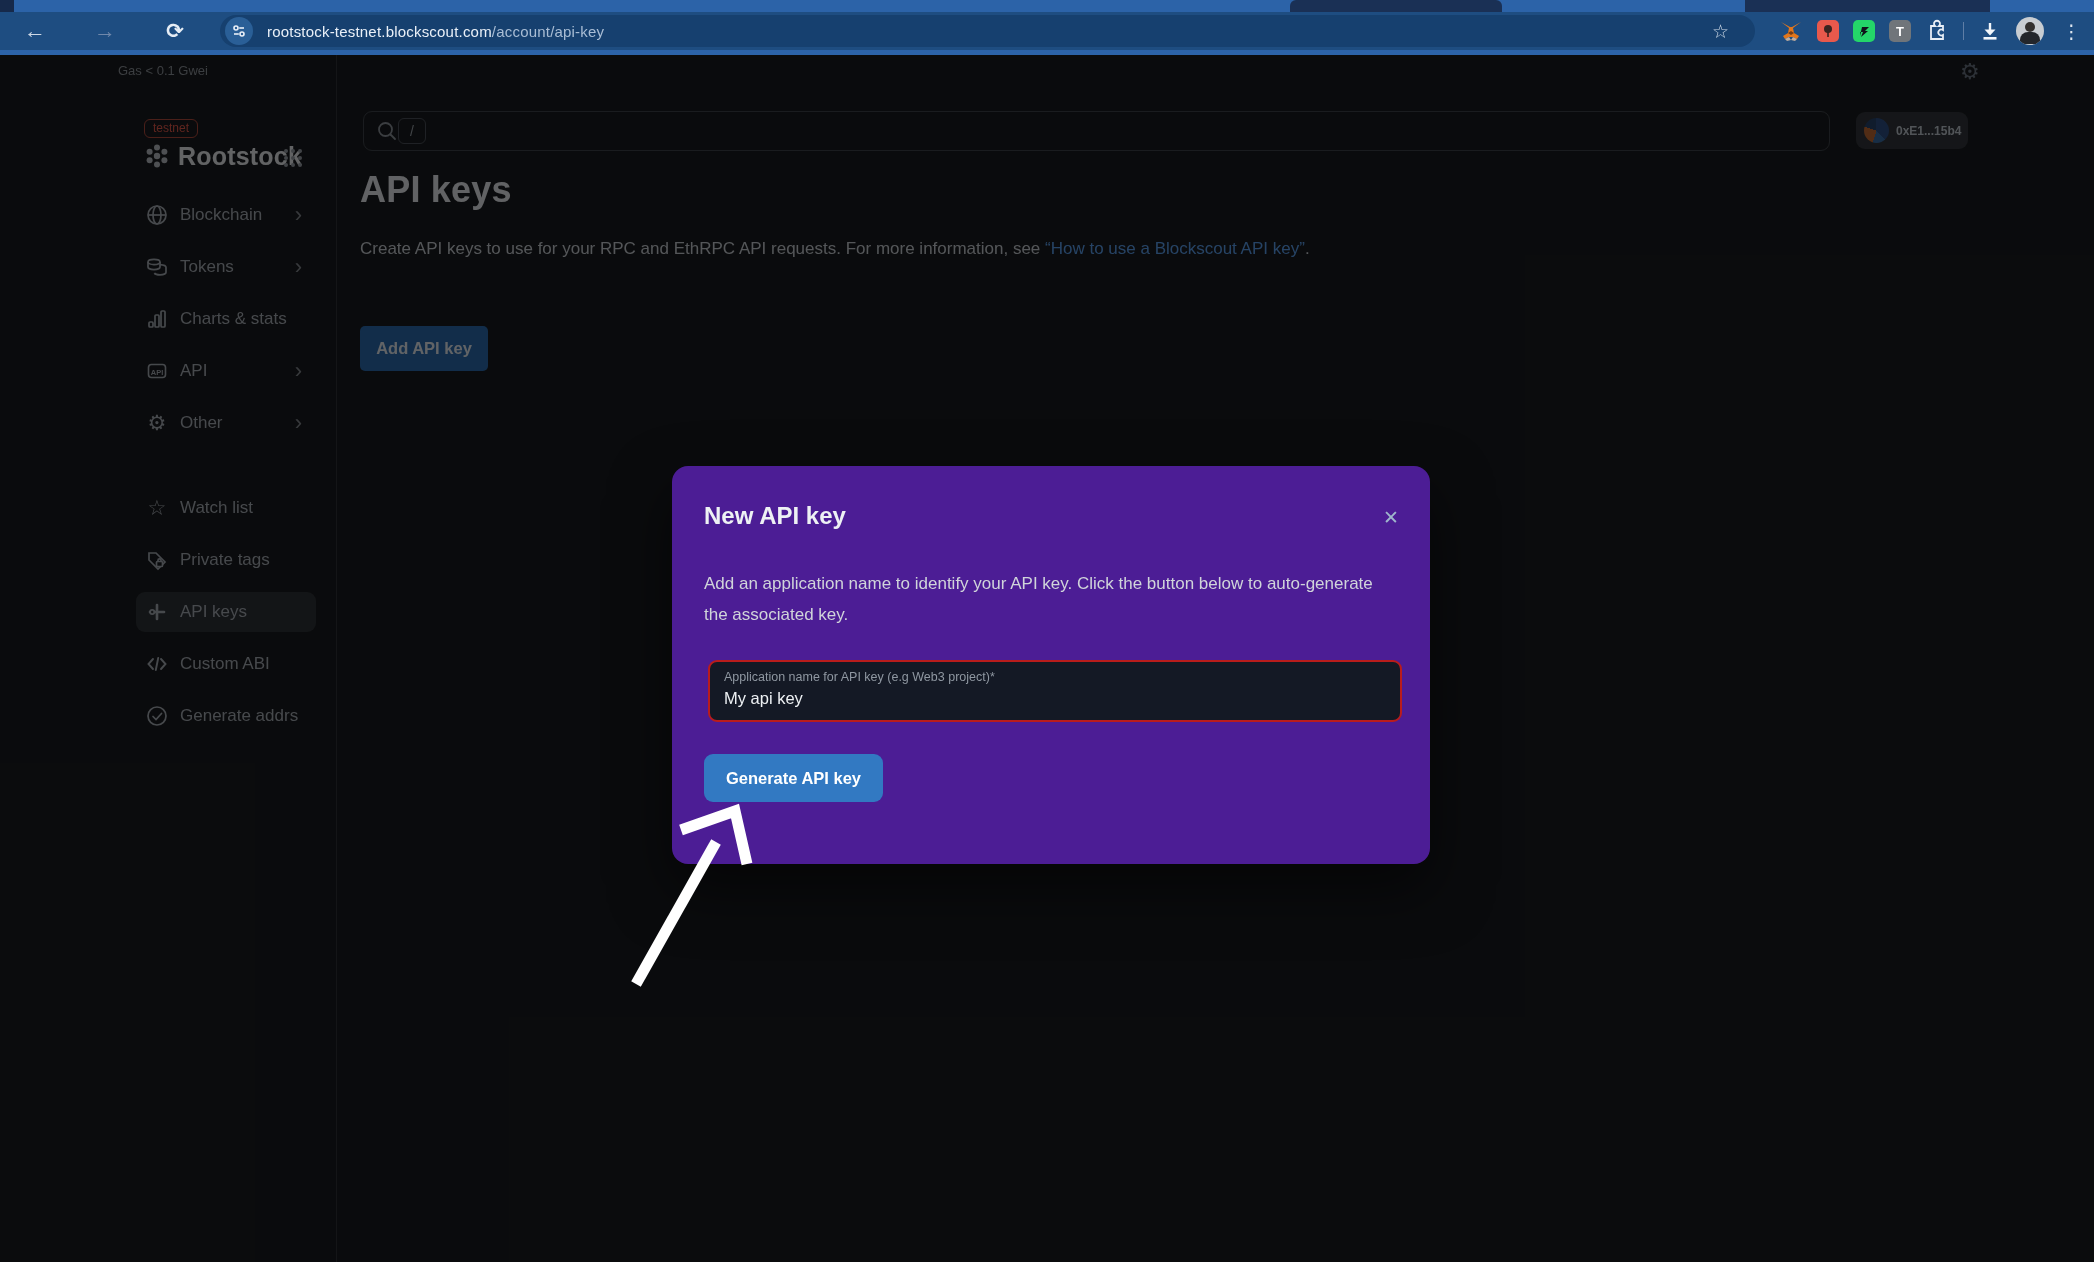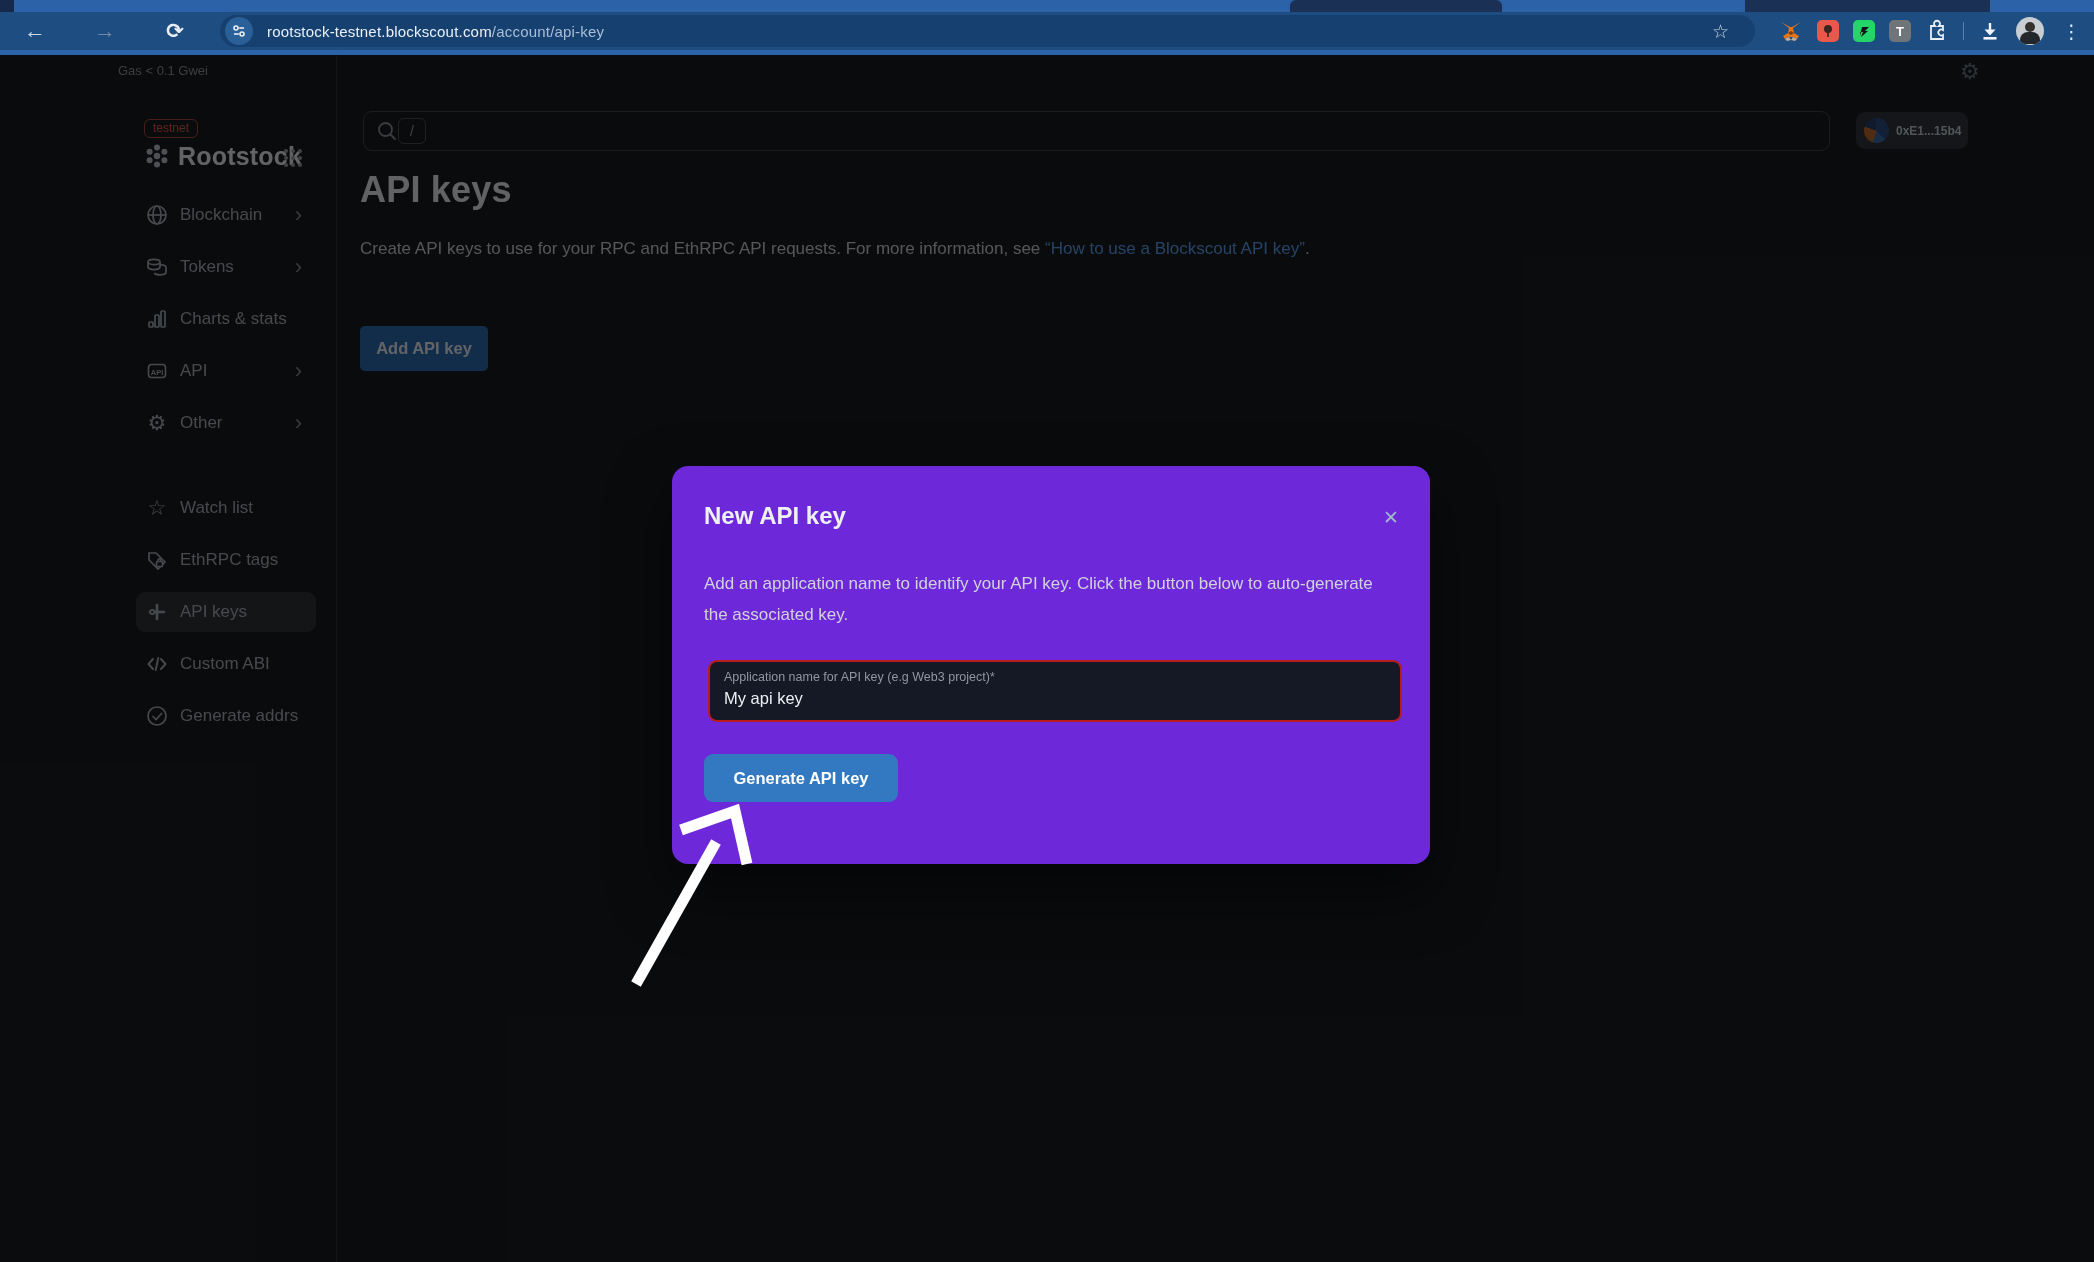--- a/index.html
+++ b/index.html
@@ -65,30 +65,30 @@
 
   .page-title { position:absolute; left:360px; top:114px; font-size:36px; font-weight:700; color:#e7eaee; letter-spacing:.2px; }
   .page-desc { position:absolute; left:360px; top:184px; font-size:17px; color:#c8cdd3; }
   .page-desc .desclink { color:#5ba0f0; }
   .add-btn { position:absolute; left:360px; top:271px; width:128px; height:45px; background:#2b6cb0; border:none; border-radius:5px;
     color:#e8edf2; font-size:16.5px; font-weight:700; font-family:inherit; }
 
   .overlay { position:absolute; left:0; top:55px; width:2094px; height:1207px; background:rgba(0,0,0,.58); z-index:5; }
 
   
-  .modal { position:absolute; left:672px; top:466px; width:758px; height:398px; background:#6d28d9; border-radius:16px;
+  .modal { position:absolute; left:672px; top:466px; width:758px; height:398px; background:#4c1d95; border-radius:16px;
     box-shadow:0 25px 60px rgba(0,0,0,.55); z-index:10; }
   .modal-title { position:absolute; left:32px; top:36px; font-size:24px; font-weight:600; color:#eef1f4; }
   .modal-close { position:absolute; right:26px; top:38px; width:26px; height:26px; font-size:19px; color:#9fb6cc; display:flex; align-items:center; justify-content:center; }
   .modal-body { position:absolute; left:32px; top:102px; width:694px; font-size:17px; line-height:31px; color:#d0d4da; }
   .field { position:absolute; left:36px; top:194px; width:694px; height:62px; border:2px solid #b91c1c; border-radius:9px; background:#141925; }
   .field-label { position:absolute; left:14px; top:8px; font-size:12.5px; color:#8f97a1; }
   .field-input { position:absolute; left:14px; top:27px; width:660px; background:transparent; border:none; outline:none;
     font-size:16.5px; font-weight:500; color:#edf0f3; font-family:inherit; }
-  .gen-btn { position:absolute; left:32px; top:288px; width:194px; height:48px; background:#3279c2; border:none; border-radius:9px;
+  .gen-btn { position:absolute; left:32px; top:288px; width:179px; height:48px; background:#3279c2; border:none; border-radius:9px;
     color:#ffffff; font-size:16.5px; font-weight:700; font-family:inherit; }
 
   .annot { position:absolute; left:0; top:0; width:2094px; height:1262px; z-index:20; pointer-events:none; }
 </style>
 </head>
 <body>
 
 <div class="tabstrip">
   <div class="edge"></div>
   <div class="tabtop1"></div>
@@ -238,21 +238,21 @@
         <span class="nav-label">Watch list</span>
       </div>
       <div class="nav-item">
         <span class="nav-ic">
           <svg width="24" height="24" viewBox="0 0 24 24" fill="none" stroke="currentColor" stroke-width="1.7">
             <path d="M4 5 h7 l9 9 -7 7 -9 -9 z"></path>
             <rect x="11.5" y="13.5" width="6" height="5" rx="1" fill="#1a1c1f" stroke="currentColor"></rect>
             <path d="M13 13.5 v-1.2 a1.5 1.5 0 0 1 3 0 v1.2"></path>
           </svg>
         </span>
-        <span class="nav-label">EthRPC tags</span>
+        <span class="nav-label">Private tags</span>
       </div>
       <div class="nav-item selected">
         <span class="nav-ic">
           <svg width="24" height="24" viewBox="0 0 24 24" fill="none" stroke="currentColor" stroke-width="2.6" stroke-linecap="round">
             <line x1="12" y1="5" x2="12" y2="19"></line>
             <line x1="5" y1="12" x2="19" y2="12"></line>
             <circle cx="7.2" cy="12" r="2.1" fill="#2f3338" stroke-width="1.8"></circle>
           </svg>
         </span>
         <span class="nav-label">API keys</span>

